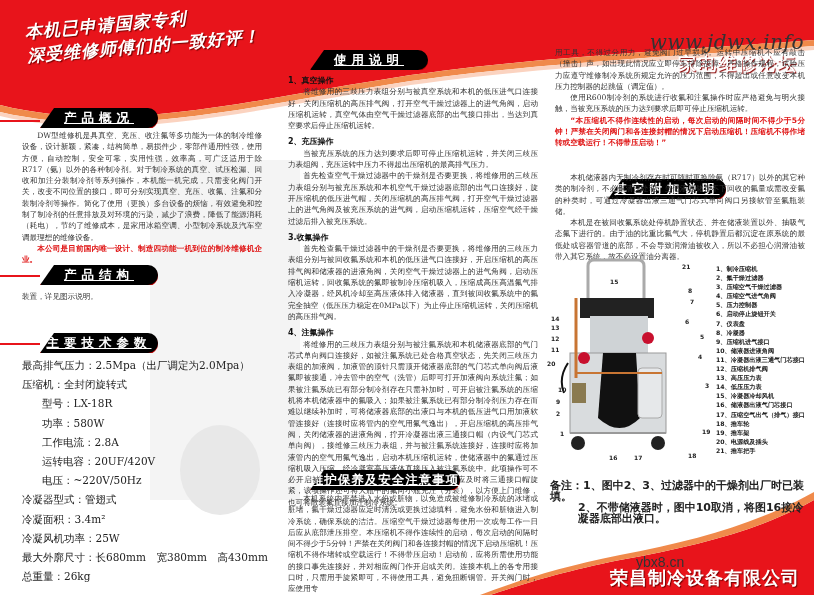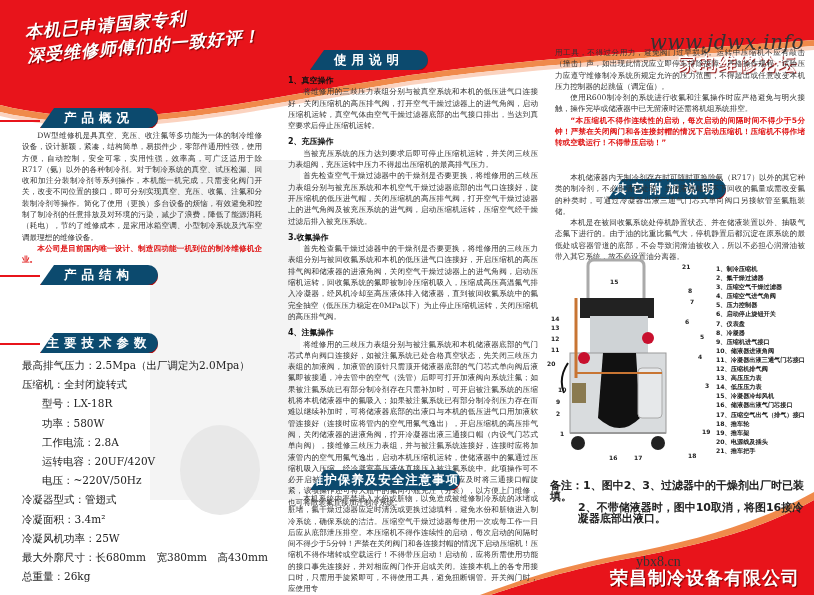--- a/index.html
+++ b/index.html
@@ -5,38 +5,38 @@
   * { box-sizing: border-box; margin: 0; padding: 0; }
   html, body { width: 814px; height: 595px; overflow: hidden; background: #ffffff; }
   body { position: relative; font-family: "DejaVu Serif", serif; color: #222; }
   .bg-svg { position: absolute; left: 0; top: 0; width: 814px; height: 595px; z-index: 0; }
   .layer { position: absolute; z-index: 2; }
 
   .slogan { left: 24px; top: 20px; color: #ffffff; font-family: "DejaVu Sans", sans-serif; font-style: italic; font-weight: bold; font-size: 17px; line-height: 24px; transform: rotate(-5deg); transform-origin: left top; text-shadow: 1px 1px 1px #7a0000; letter-spacing: 1px; }
   .forum { right: 16px; top: 6px; color: #ffffff; font-family: "DejaVu Sans", sans-serif; font-size: 18px; font-weight: bold; letter-spacing: 2px; text-shadow: 1px 1px 1px #800; margin-top: 46px; }
   .url { right: 10px; top: 30px; color: #333; font-family: "DejaVu Serif", serif; font-style: italic; font-size: 20px; letter-spacing: 0.5px; }
 
-  .sec-head { position: absolute; z-index: 3; height: 20px; background: #0c4a6e; border-radius: 2px 12px 12px 2px; color: #fff; font-family: "DejaVu Sans", sans-serif; font-weight: bold; font-size: 12.5px; letter-spacing: 5px; display: flex; align-items: center; justify-content: center; clip-path: polygon(14px 0, 100% 0, 100% 100%, 0 100%); box-shadow: 0 1px 0 #b00; }
+  .sec-head { position: absolute; z-index: 3; height: 20px; background: #000000; border-radius: 2px 12px 12px 2px; color: #fff; font-family: "DejaVu Sans", sans-serif; font-weight: bold; font-size: 12.5px; letter-spacing: 5px; display: flex; align-items: center; justify-content: center; clip-path: polygon(14px 0, 100% 0, 100% 100%, 0 100%); box-shadow: 0 1px 0 #b00; text-decoration: underline; }
   .sec-head::before { content: ""; position: absolute; }
 
   .para { position: absolute; z-index: 3; font-size: 7.6px; line-height: 11.3px; text-align: justify; color: #333; }
   .para p { text-indent: 2em; }
   .red-bold { color: #e01515; font-weight: bold; font-family: "DejaVu Sans", sans-serif; }
   .sub-title { font-family: "DejaVu Sans", sans-serif; font-weight: bold; font-size: 8px; color: #111; margin-top: 5px; }
 
   .spec { position: absolute; z-index: 3; left: 22px; top: 356px; font-size: 10.5px; line-height: 19.2px; color: #222; }
   .spec .ind { padding-left: 20px; }
 
   .diagram { position: absolute; z-index: 3; left: 558px; top: 258px; width: 120px; height: 205px; }
   .legend { position: absolute; z-index: 3; left: 716px; top: 264px; font-family: "DejaVu Sans", sans-serif; font-size: 6.2px; line-height: 9.1px; color: #222; font-weight: bold; }
   .callout { position: absolute; z-index: 4; font-family: "DejaVu Sans", sans-serif; font-size: 6px; font-weight: bold; color: #222; }
 
   .note { position: absolute; z-index: 3; left: 550px; top: 480px; font-family: "DejaVu Sans", sans-serif; font-size: 11px; line-height: 11px; font-weight: bold; color: #222; }
   .company { position: absolute; z-index: 3; right: 14px; top: 566px; color: #fff; font-family: "DejaVu Sans", sans-serif; font-weight: bold; font-size: 18px; letter-spacing: 1px; text-shadow: 1px 1px 1px #700; }
-  .watermark { position: absolute; z-index: 4; left: 636px; top: 554px; color: #333; font-family: Liberation Serif, serif; font-size: 14px; }
+  .watermark { position: absolute; z-index: 4; left: 636px; top: 554px; color: #333; font-family: Liberation Sans, sans-serif; font-size: 14px; }
 </style>
 </head>
 <body>
 
 <svg class="bg-svg" viewBox="0 0 814 595" preserveAspectRatio="none">
   <defs>
     <linearGradient id="fade" x1="0" y1="0" x2="1" y2="0">
       <stop offset="0" stop-color="#f4f4f4"></stop>
       <stop offset="1" stop-color="#ffffff"></stop>
     </linearGradient>
@@ -65,20 +65,21 @@
 <div class="layer url">www.jdwx.info</div>
 
 <div class="sec-head" style="left:40px; top:108px; width:118px;">产品概况</div>
 <div class="para" style="left:22px; top:130px; width:240px;">
   <p>DW型维修机是具真空、充压、收注氟等多功能为一体的制冷维修设备，设计新颖，紧凑，结构简单，易损件少，零部件通用性强，使用方便，自动控制，安全可靠，实用性强，效率高，可广泛适用于除R717（氨）以外的各种制冷剂。对于制冷系统的真空、试压检漏、回收和加注分装制冷剂等系列操作，本机能一机完成，只需变化阀门开关，改变不同位置的接口，即可分别实现真空、充压、收氟、注氟和分装制冷剂等操作。简化了使用（更换）多台设备的烦恼，有效避免和控制了制冷剂的任意排放及对环境的污染，减少了浪费，降低了能源消耗（耗电），节约了维修成本，是家用冰箱空调、小型制冷系统及汽车空调最理想的维修设备。</p>
   <p class="red-bold">本公司是目前国内唯一设计、制造四功能一机到位的制冷维修机企业。</p>
 </div>
 
 <div class="sec-head" style="left:40px; top:265px; width:118px;">产品结构</div>
 <div class="para" style="left:22px; top:291px; width:240px;">
+  <div>装置，详见图示说明。</div>
 </div>
 
 <div class="sec-head" style="left:40px; top:333px; width:118px;">主要技术参数</div>
 <div class="spec">
   <div><span>最高排气压力：</span><span>2.5Mpa（出厂调定为2.0Mpa）</span></div>
   <div><span>压缩机：</span><span>全封闭旋转式</span></div>
   <div class="ind"><span>型号：</span><span>LX-18R</span></div>
   <div class="ind"><span>功率：</span><span>580W</span></div>
   <div class="ind"><span>工作电流：</span><span>2.8A</span></div>
   <div class="ind"><span>运转电容：</span><span>20UF/420V</span></div>
@@ -103,21 +104,21 @@
   <p>将维修用的三歧压力表组分别与被注氟系统和本机储液器底部的气门芯式单向阀口连接好，如被注氟系统已处合格真空状态，先关闭三歧压力表组的加液阀，加液管的顶针只需顶开储液器底部的气门芯式单向阀后液氟即被接通，冲去管中的空气（洗管）后即可打开加液阀向系统注氟；如果被注氟系统已有部分制冷剂存在只需补加时，可开启被注氟系统的压缩机将本机储液器中的氟吸入；如果被注氟系统已有部分制冷剂压力存在而难以继续补加时，可将储液器底部的出液口与本机的低压进气口用加液软管连接好（连接时应将管内的空气用氟气逸出），开启压缩机的高压排气阀，关闭储液器的进液角阀，拧开冷凝器出液三通接口帽（内设气门芯式单向阀），接维修三歧压力表组，并与被注氟系统连接好，连接时应将加液管内的空气用氟气逸出，启动本机压缩机运转，使储液器中的氟通过压缩机吸入压缩，经冷凝室高压液体直接压入被注氟系统中。此项操作可不必开启被注氟系统的压缩机，但加液完毕停机后应及时将三通接口帽旋紧，该项操作还可将大瓶中的氟向小瓶充注（分装），以方便上门维修，也可将散装氟直接加注制冷系统。</p>
 </div>
 
 <div class="sec-head" style="left:310px; top:470px; width:150px; letter-spacing:1px;">维护保养及安全注意事项</div>
 <div class="para" style="left:288px; top:493px; width:250px;">
   <p>本机系统内严禁进入水份或脏物，以免造成被维修制冷系统的冰堵或脏堵，氟干燥过滤器应定时清洗或更换过滤填料，避免水份和脏物进入制冷系统，确保系统的洁洁。压缩空气干燥过滤器每使用一次或每工作一日后应从底部泄压排空。本压缩机不得作连续性的启动，每次启动的间隔时间不得少于5分钟！严禁在关闭阀门和各连接封帽的情况下启动压缩机！压缩机不得作堵转或空载运行！不得带压启动！启动前，应将所需使用功能的接口事先连接好，并对相应阀门作开启或关闭。连接本机上的各专用接口时，只需用手旋紧即可，不得使用工具，避免扭断铜管。开关阀门时，应使用专</p>
 </div>
 
 <div class="para" style="left:555px; top:47px; width:250px;">
   <div>用工具，不得过分用力，避免阀门过早损坏。运转中压缩机不应有敲击（撞击）声，如出现此情况应立即停车排除故障。严格操作规程，试验压力应遵守维修制冷系统所规定允许的压力范围，不得超出或任意改变本机压力控制器的起跳值（调定值）。</div>
-  <p>使用R600制冷剂的系统进行收氟和注氟操作时应严格避免与明火接触，操作完毕或储液器中已无留液时还需将机组系统排空。</p>
+  <p>使用R600制冷剂的系统进行收氟和注氟操作时应严格避免与明火接触，当被充压系统的压力达到要求后即可停止压缩机运转。</p>
   <p class="red-bold">“本压缩机不得作连续性的启动，每次启动的间隔时间不得少于5分钟！严禁在关闭阀门和各连接封帽的情况下启动压缩机！压缩机不得作堵转或空载运行！不得带压启动！”</p>
 </div>
 
 <div class="sec-head" style="left:608px; top:147px; width:118px;margin-top:32px;">其它附加说明</div>
 <div class="para" style="left:555px; top:172px; width:250px;">
   <p>本机储液器内无制冷剂存在时可随时更换除氨（R717）以外的其它种类的制冷剂，不必作清洗处理。当储液器储存不下回收的氟量或需改变氟的种类时，可通过冷凝器出液三通气门芯式单向阀口另接软管至氟瓶装储。</p>
   <p>本机是在被回收氟系统处停机静置状态、并在储液装置以外、抽吸气态氟下进行的。由于油的比重比氟气大，停机静置后都沉淀在原系统的最低处或容器管道的底部，不会导致润滑油被收入，所以不必担心润滑油被带入其它系统，故不必设置油分离器。</p>
 </div>
 
 <svg class="diagram" viewBox="0 0 120 205">

